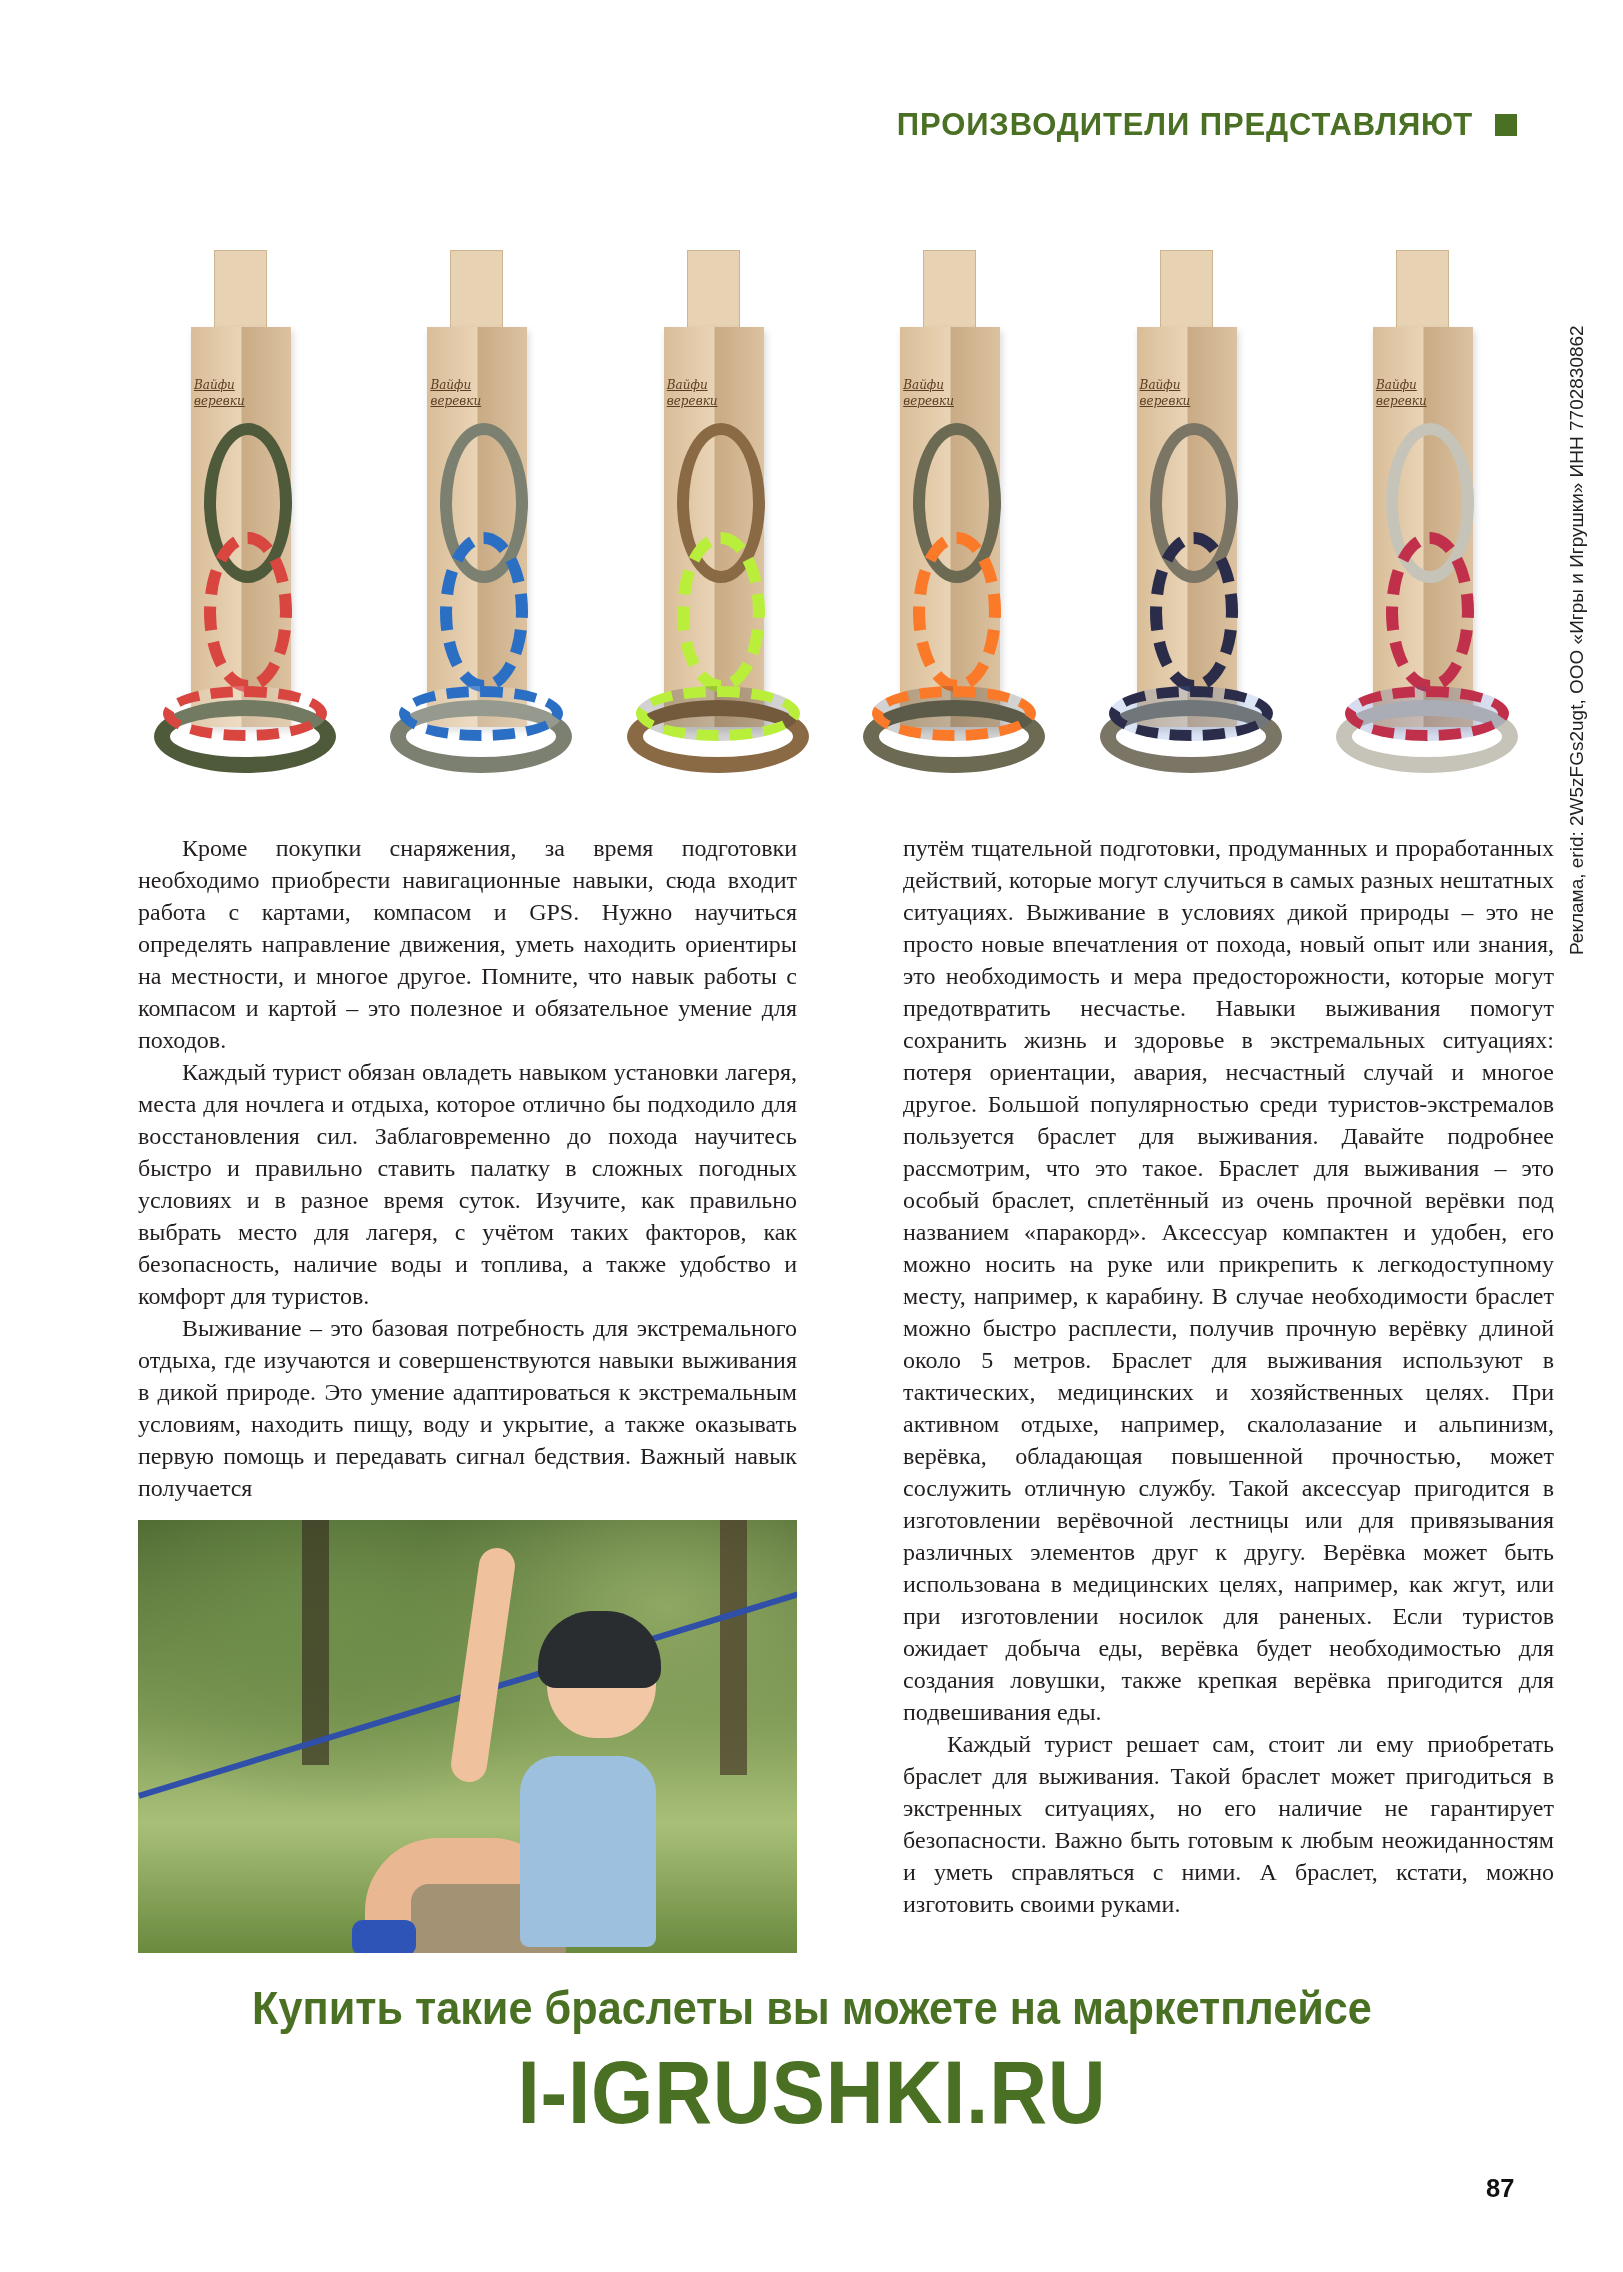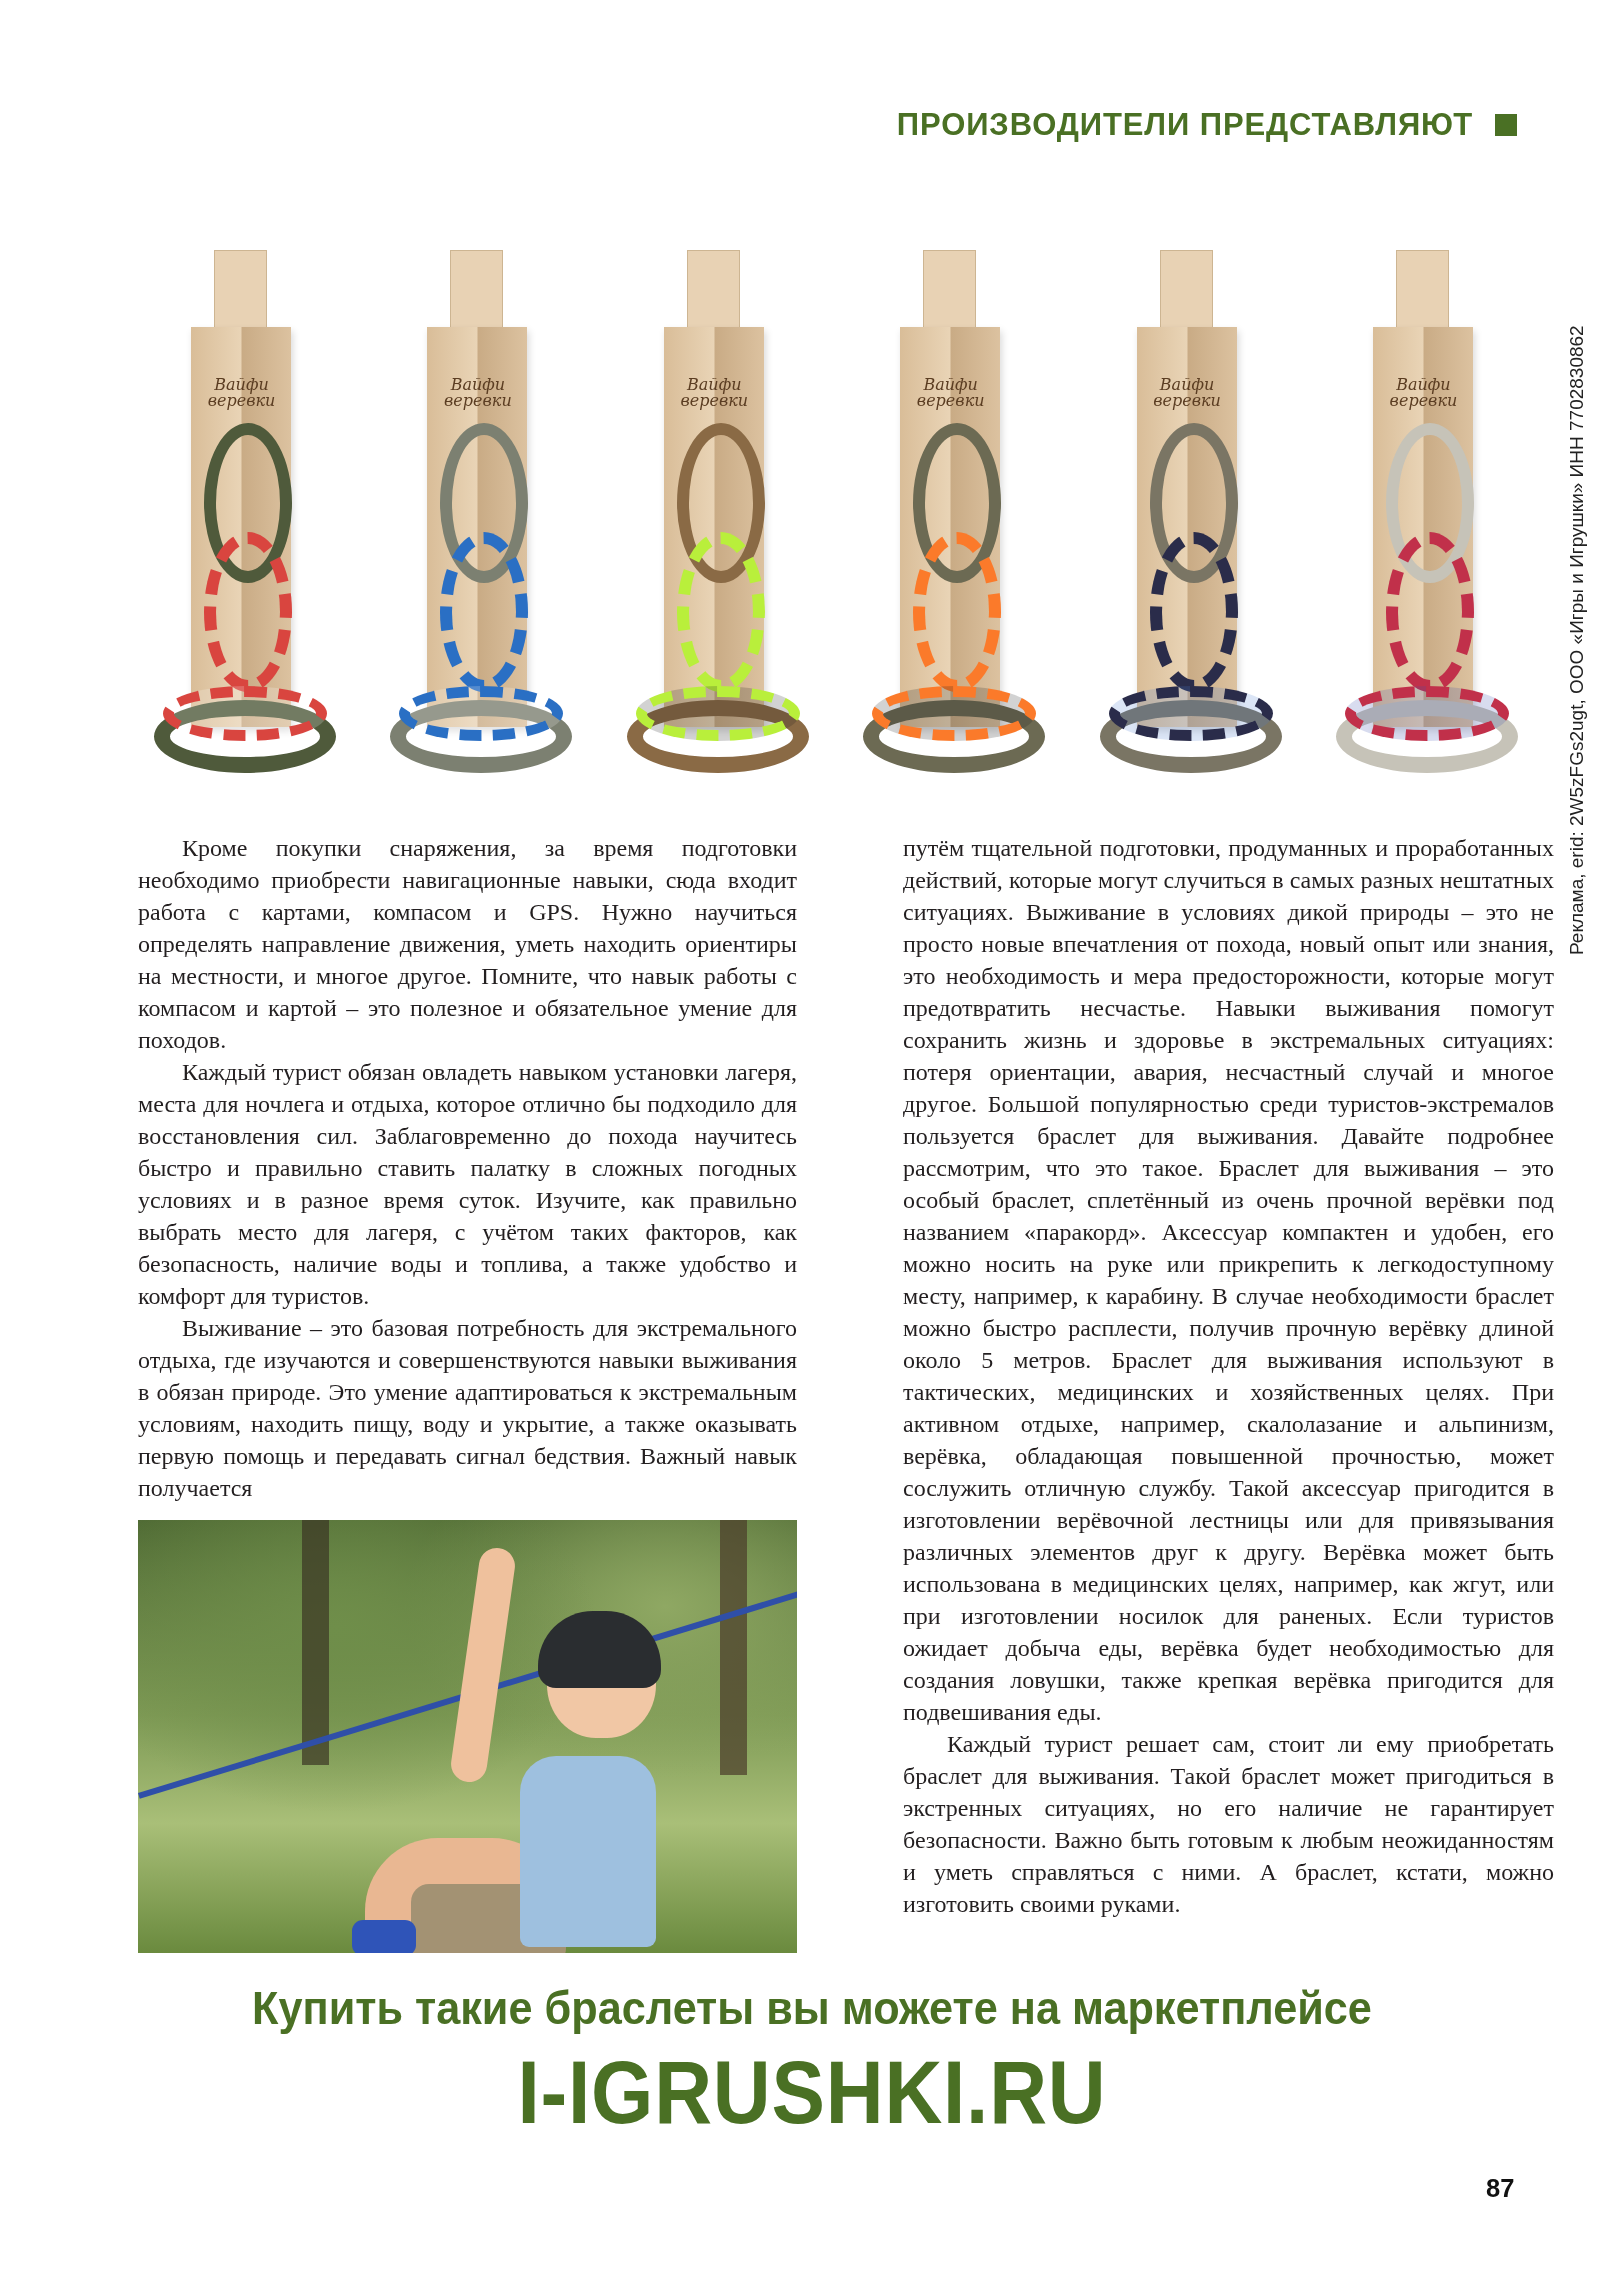--- a/index.html
+++ b/index.html
@@ -5,21 +5,21 @@
   html, body { margin:0; padding:0; background:#ffffff; }
   body { width:1624px; height:2273px; position:relative; overflow:hidden; font-family:"Liberation Serif", serif; color:#231f20; }
   .header { position:absolute; top:107px; right:107px; display:flex; align-items:center; gap:22px; }
   .header-title { font-family:Liberation Sans, sans-serif; font-weight:bold; font-size:31px; letter-spacing:0.9px; color:#4a7024; }
   .header-square { width:22px; height:22px; background:#4a7024; }
   .side-note { position:absolute; left:1566px; top:955px; transform-origin:0 0; transform:rotate(-90deg); white-space:nowrap; font-family:"Liberation Sans", sans-serif; font-size:19px; color:#222; }
   .products { position:absolute; left:136px; top:232px; width:1400px; height:591px; display:flex; justify-content:space-between; align-items:flex-end; }
   .product { position:relative; width:218px; height:582px; }
   .box-tab { position:absolute; left:78px; top:9px; width:51px; height:82px; background:#e8d2b4; border:0.9px solid #cdb592; }
   .box { position:absolute; left:55px; top:86px; width:100px; height:400px; background:linear-gradient(90deg,#d9bd98 0%,#e9d4b6 50%,#c9ab85 51%,#dcc2a0 100%); box-shadow:1.8px 3.6px 7.3px rgba(0,0,0,.15); }
-  .box-script { position:absolute; left:58px; top:136px; width:95px; text-align:center; font-family:"DejaVu Serif", serif; font-style:italic; font-size:16px; color:#5b3d22; line-height:16.4px; }
+  .box-script { position:absolute; left:58px; top:136px; width:95px; text-align:left; font-family:"DejaVu Serif", serif; font-style:italic; font-size:12px; color:#5b3d22; line-height:16.4px;text-decoration:underline; }
   .loop-top { position:absolute; left:68px; top:182px; width:64px; height:136px; border-radius:50%; border:12.7px solid; }
   .loop-bot { position:absolute; left:68px; top:291px; width:64px; height:136px; border-radius:50%; border:12.7px dashed; }
   .base { position:absolute; left:18px; top:459px; width:182px; height:73px; border-radius:50%; border:16.4px solid; box-sizing:border-box; }
   .band { position:absolute; left:27px; top:445px; width:164px; height:55px; border-radius:50%; border:11px dashed; box-sizing:border-box; }
   .body-col { position:absolute; font-size:24px; line-height:32px; text-align:justify; }
   .body-col p { margin:0; text-indent:44px; }
   .body-col p.cont { text-indent:0; }
   .col-left { left:138px; top:832px; width:659px; }
   .col-right { left:866px; top:832px; width:651px;margin-left:37px; }
   .photo { position:absolute; left:138px; top:1520px; width:659px; height:433px; overflow:hidden; background:
@@ -104,21 +104,21 @@
       <div class="loop-top" style="border-color:#c6c3b8"></div>
       <div class="loop-bot" style="border-color:#c1304a;background:transparent;outline:0"></div>
       <div class="base" style="border-color:#c6c3b8"></div>
       <div class="band" style="border-color:#c1304a;background:#3a4fb033"></div>
     </div>
   </div>
 
 <div class="body-col col-left">
   <p>Кроме покупки снаряжения, за время подготовки необходимо приобрести навигационные навыки, сюда входит работа с картами, компасом и GPS. Нужно научиться определять направление движения, уметь находить ориентиры на местности, и многое другое. Помните, что навык работы с компасом и картой – это полезное и обязательное умение для походов.</p>
   <p>Каждый турист обязан овладеть навыком установки лагеря, места для ночлега и отдыха, которое отлично бы подходило для восстановления сил. Заблаговременно до похода научитесь быстро и правильно ставить палатку в сложных погодных условиях и в разное время суток. Изучите, как правильно выбрать место для лагеря, с учётом таких факторов, как безопасность, наличие воды и топлива, а также удобство и комфорт для туристов.</p>
-  <p>Выживание – это базовая потребность для экстремального отдыха, где изучаются и совершенствуются навыки выживания в обязан природе. Это умение адаптироваться к экстремальным условиям, находить пищу, воду и укрытие, а также оказывать первую помощь и передавать сигнал бедствия. Важный навык получается</p>
+  <p>Выживание – это базовая потребность для экстремального отдыха, где изучаются и совершенствуются навыки выживания в дикой природе. Это умение адаптироваться к экстремальным условиям, находить пищу, воду и укрытие, а также оказывать первую помощь и передавать сигнал бедствия. Важный навык получается</p>
 </div>
 
 <div class="photo">
   <div class="trunk1"></div>
   <div class="trunk2"></div>
   <div class="rope"></div>
   <div class="arm"></div>
   <div class="legs"></div>
   <div class="shorts"></div>
   <div class="shoe"></div>

